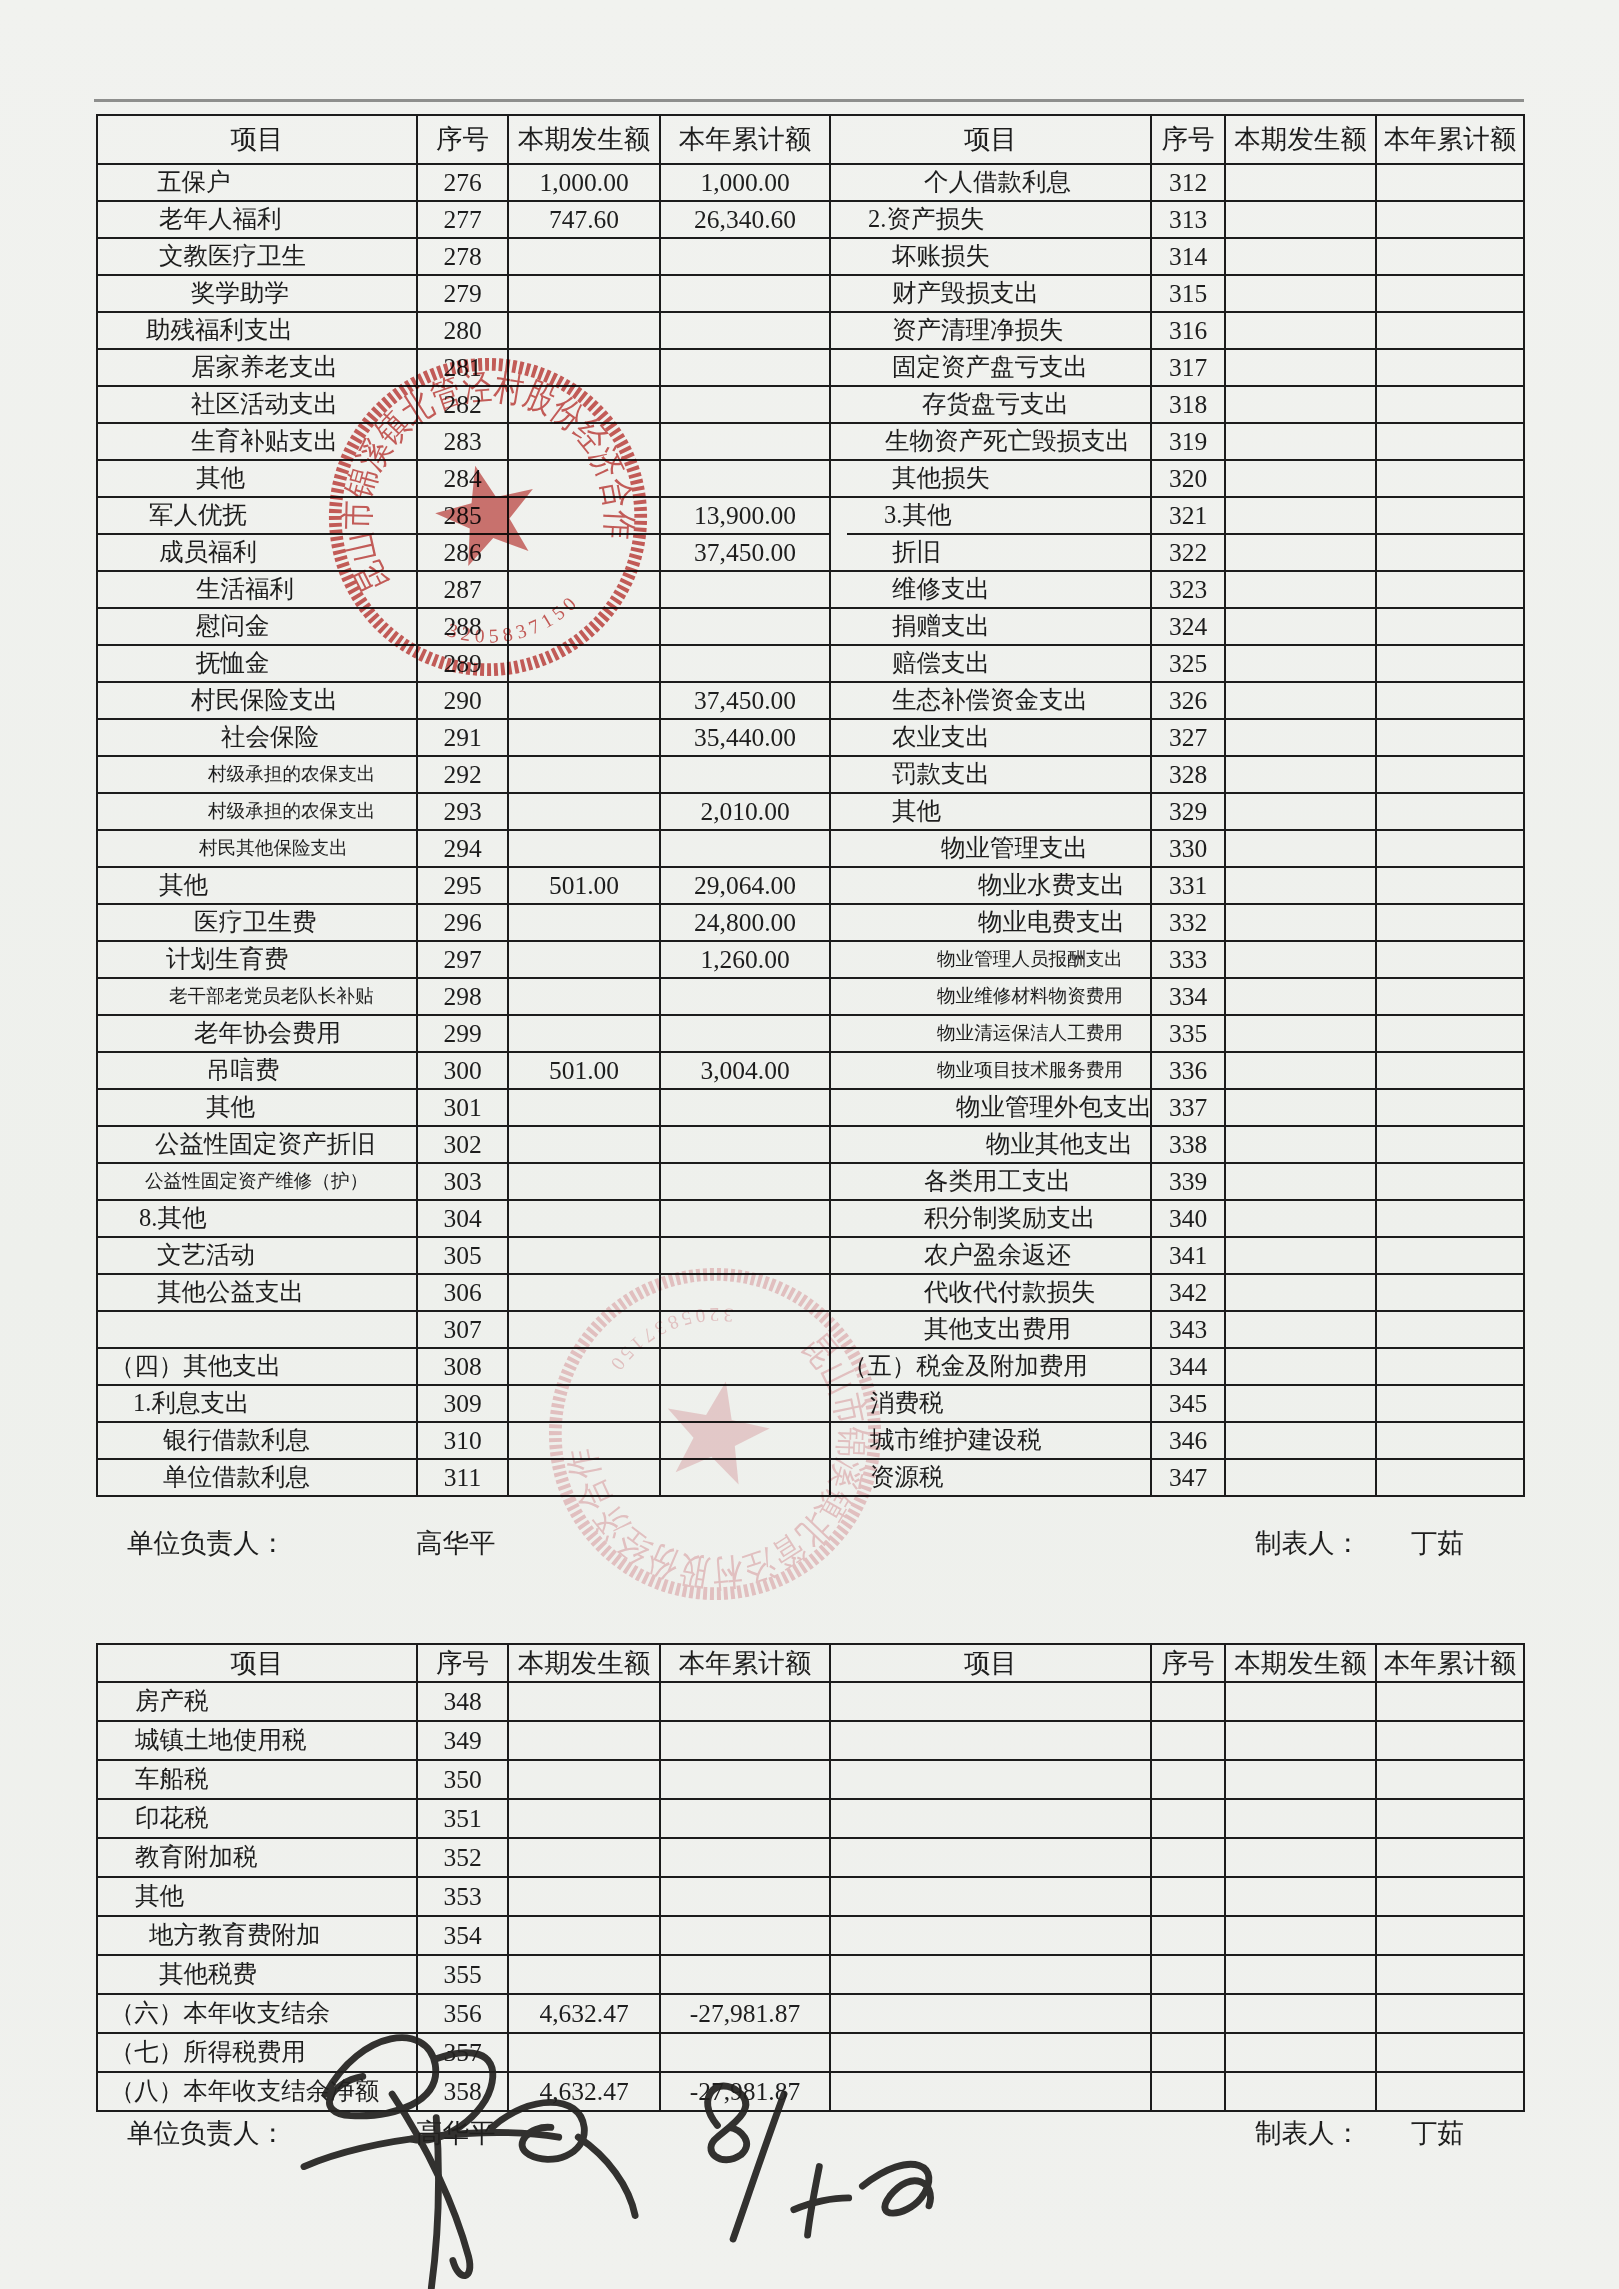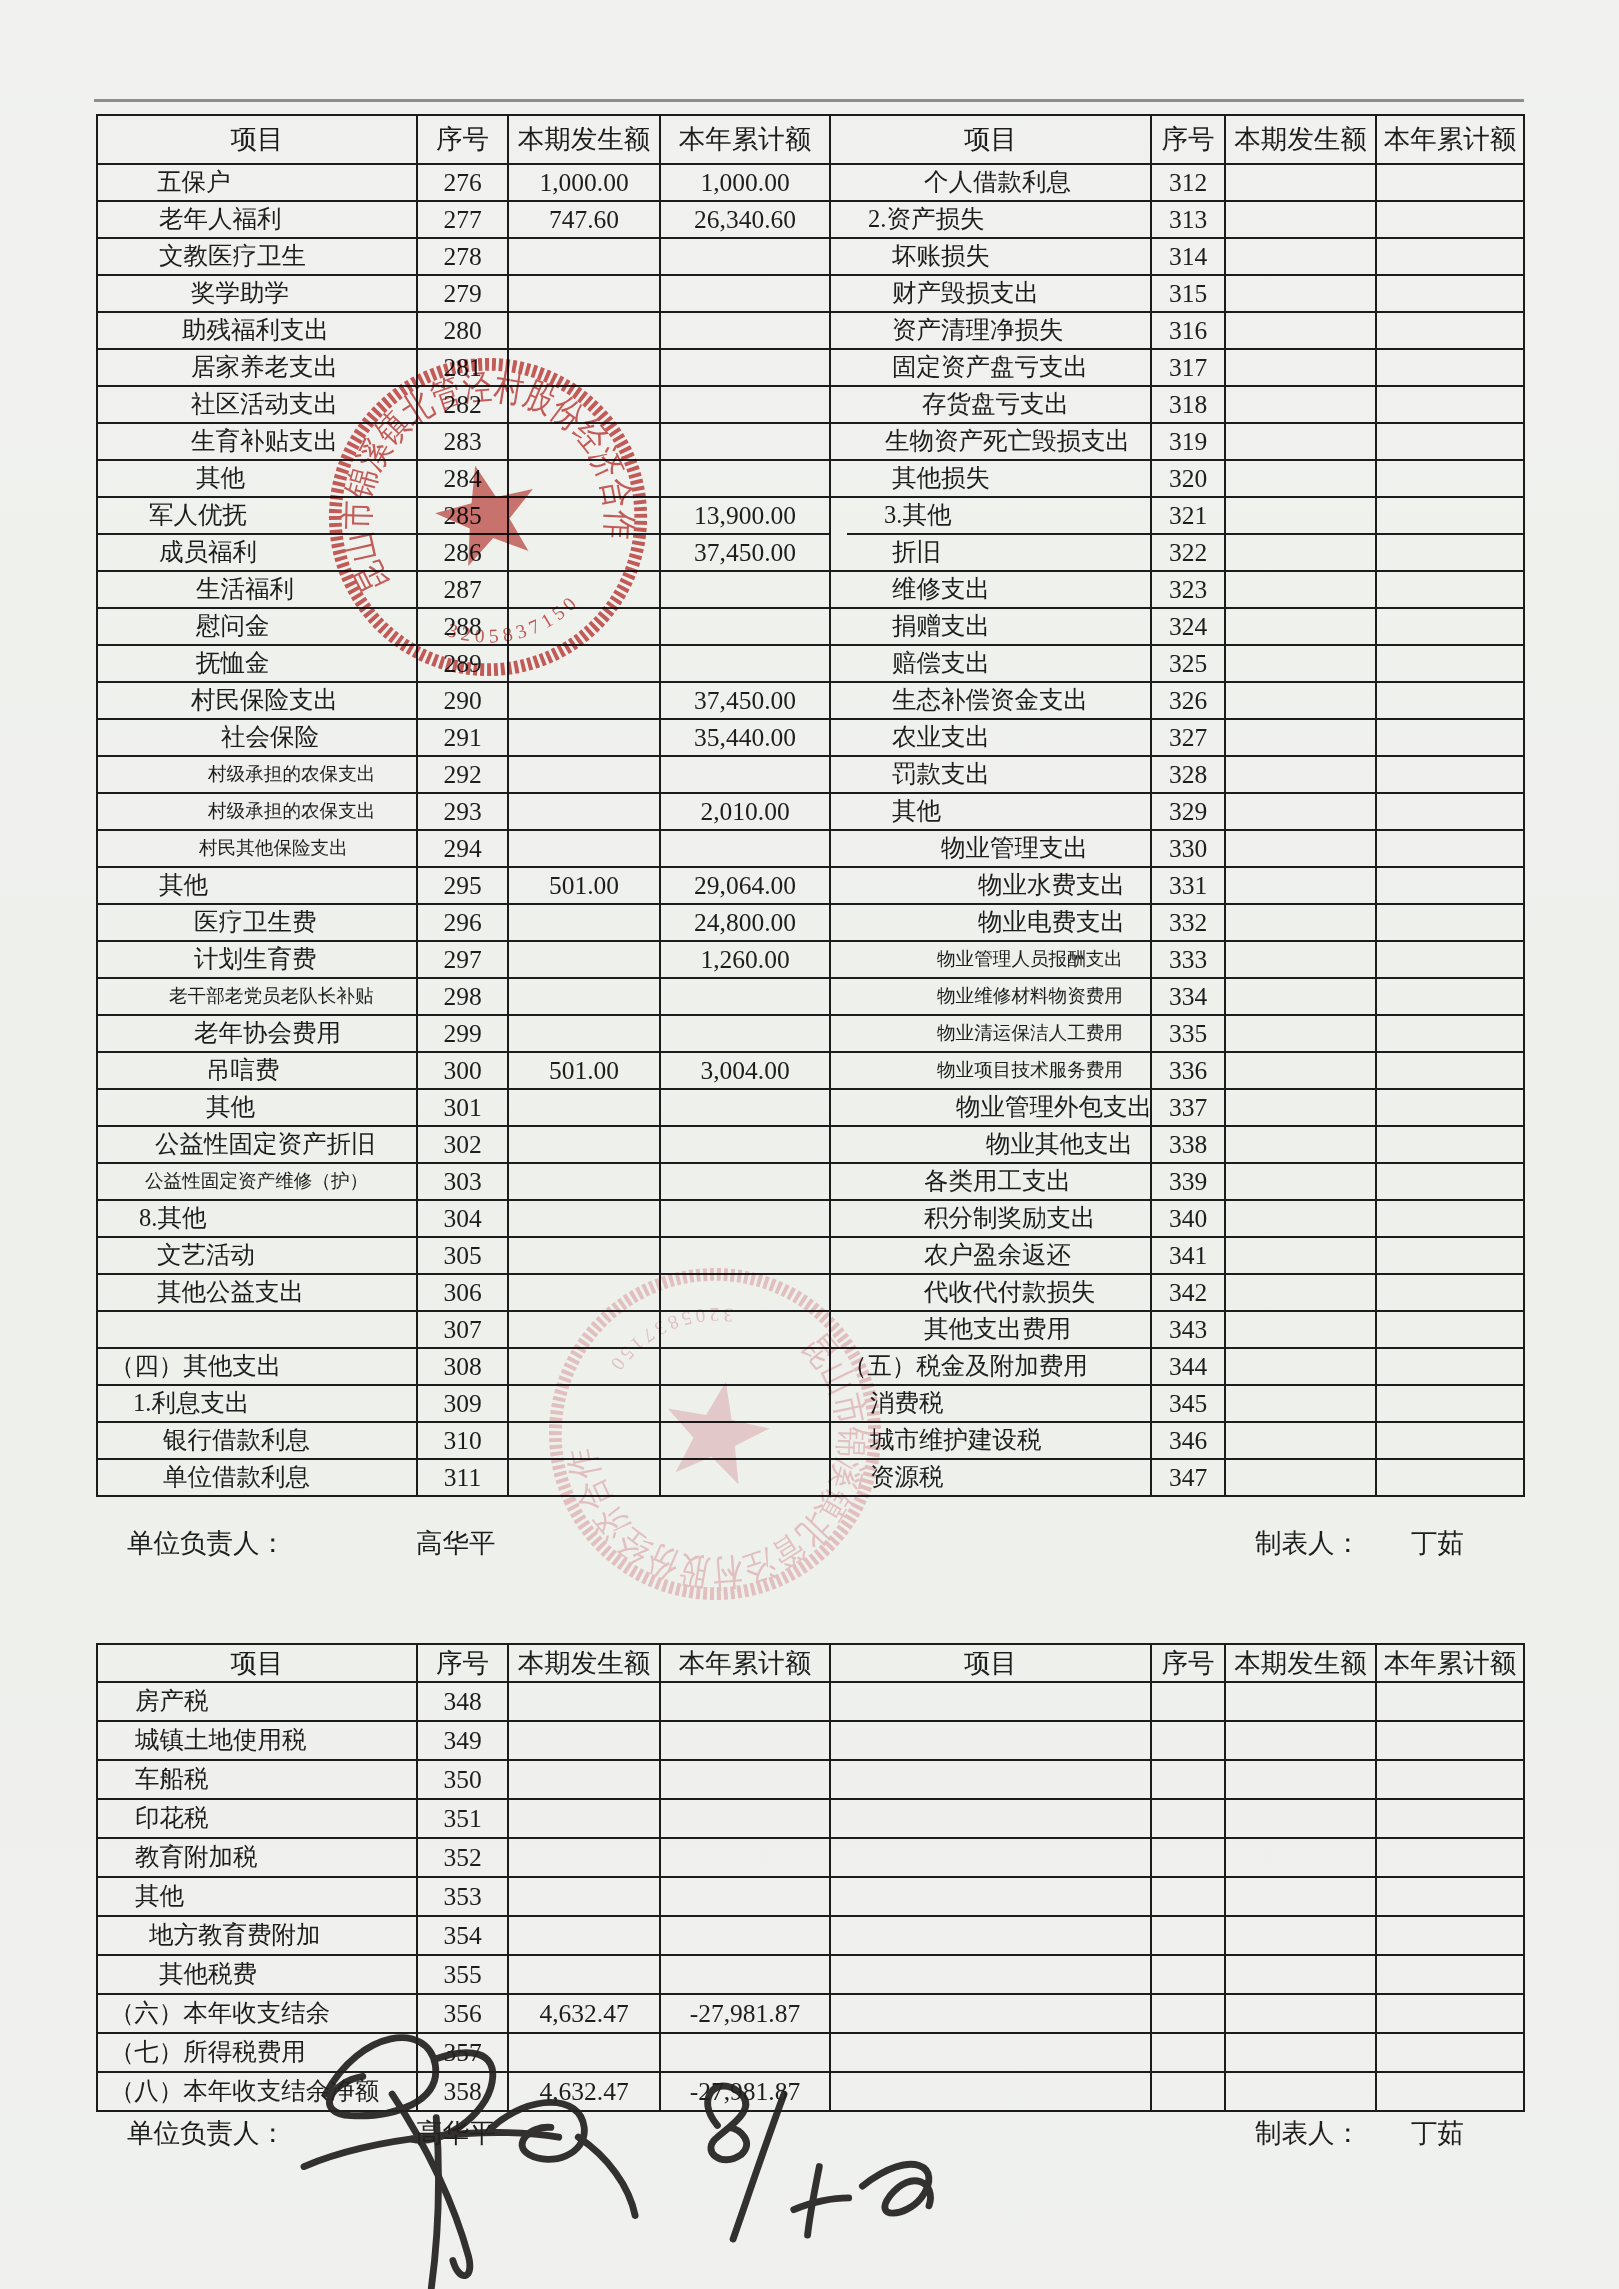--- a/index.html
+++ b/index.html
@@ -65,21 +65,21 @@
       <div class="c"></div>
       <div class="c"></div>
       <div class="lab" style="padding-left: 93px;">奖学助学</div>
       <div class="c">279</div>
       <div class="c"></div>
       <div class="c"></div>
       <div class="lab" style="padding-left: 61px;">财产毁损支出</div>
       <div class="c">315</div>
       <div class="c"></div>
       <div class="c"></div>
-      <div class="lab" style="padding-left: 84px;">助残福利支出</div>
+      <div class="lab" style="padding-left: 48px;">助残福利支出</div>
       <div class="c">280</div>
       <div class="c"></div>
       <div class="c"></div>
       <div class="lab" style="padding-left: 61px;">资产清理净损失</div>
       <div class="c">316</div>
       <div class="c"></div>
       <div class="c"></div>
       <div class="lab" style="padding-left: 93px;">居家养老支出</div>
       <div class="c">281</div>
       <div class="c"></div>
@@ -201,21 +201,21 @@
       <div class="c"></div>
       <div class="c"></div>
       <div class="lab" style="padding-left: 96px;">医疗卫生费</div>
       <div class="c">296</div>
       <div class="c"></div>
       <div class="c">24,800.00</div>
       <div class="lab" style="padding-left: 147px;">物业电费支出</div>
       <div class="c">332</div>
       <div class="c"></div>
       <div class="c"></div>
-      <div class="lab" style="padding-left: 96px;">计划生育费</div>
+      <div class="lab" style="padding-left: 68px;">计划生育费</div>
       <div class="c">297</div>
       <div class="c"></div>
       <div class="c">1,260.00</div>
       <div class="lab sm" style="padding-left: 106px;">物业管理人员报酬支出</div>
       <div class="c">333</div>
       <div class="c"></div>
       <div class="c"></div>
       <div class="lab sm" style="padding-left: 71px;">老干部老党员老队长补贴</div>
       <div class="c">298</div>
       <div class="c"></div>

